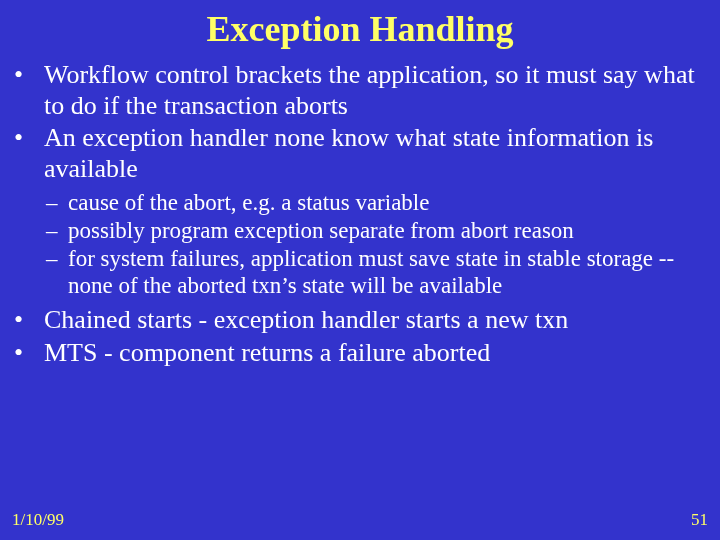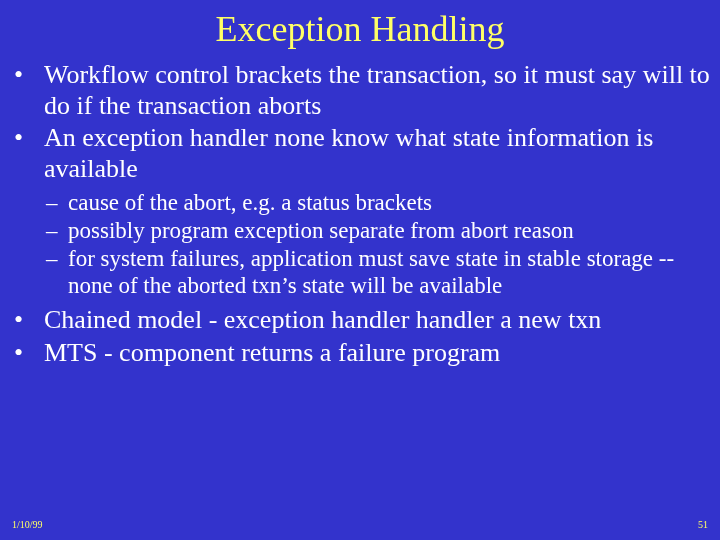--- a/index.html
+++ b/index.html
@@ -13,21 +13,21 @@
     background: #3333cc;
     font-family: "Times New Roman", Times, serif;
     position: relative;
   }
   .title {
     color: #ffff66;
     font-size: 36px;
     text-align: center;
     padding-top: 8px;
     padding-bottom: 10px;
-    font-weight: normal;
+    font-weight: bold;
   }
   .content {
     color: #ffffff;
     font-size: 26px;
     line-height: 1.18;
     padding: 0 8px 0 8px;
   }
   .bullet-l1 {
     display: flex;
     margin-bottom: 2px;
@@ -59,66 +59,66 @@
   .sub-group {
     margin-top: 4px;
     margin-bottom: 6px;
   }
   .footer {
     position: absolute;
     bottom: 10px;
     left: 0;
     right: 0;
     color: #ffff66;
-    font-size: 10px;
+    font-size: 17px;
     padding: 0 12px;
     display: flex;
     justify-content: space-between;
   }
 </style>
 </head>
 <body>
 
 <div class="title">Exception Handling</div>
 
 <div class="content">
 
   <div class="bullet-l1">
     <div class="dot">•</div>
-    <div class="text">Workflow control brackets the transaction, so it must say will to do if the transaction aborts</div>
+    <div class="text">Workflow control brackets the application, so it must say what to do if the transaction aborts</div>
   </div>
 
   <div class="bullet-l1">
     <div class="dot">•</div>
     <div class="text">An exception handler none know what state information is available</div>
   </div>
 
   <div class="sub-group">
     <div class="bullet-l2">
       <div class="dash">–</div>
-      <div class="text">cause of the abort, e.g. a status brackets</div>
+      <div class="text">cause of the abort, e.g. a status variable</div>
     </div>
     <div class="bullet-l2">
       <div class="dash">–</div>
       <div class="text">possibly program exception separate from abort reason</div>
     </div>
     <div class="bullet-l2">
       <div class="dash">–</div>
       <div class="text">for system failures, application must save state in stable storage -- none of the aborted txn’s state will be available</div>
     </div>
   </div>
 
   <div class="bullet-l1">
     <div class="dot">•</div>
-    <div class="text">Chained model - exception handler handler a new txn</div>
+    <div class="text">Chained starts - exception handler starts a new txn</div>
   </div>
 
   <div class="bullet-l1">
     <div class="dot">•</div>
-    <div class="text">MTS - component returns a failure program</div>
+    <div class="text">MTS - component returns a failure aborted</div>
   </div>
 
 </div>
 
 <div class="footer">
   <span>1/10/99</span>
   <span>51</span>
 </div>
 
 </body></html>

